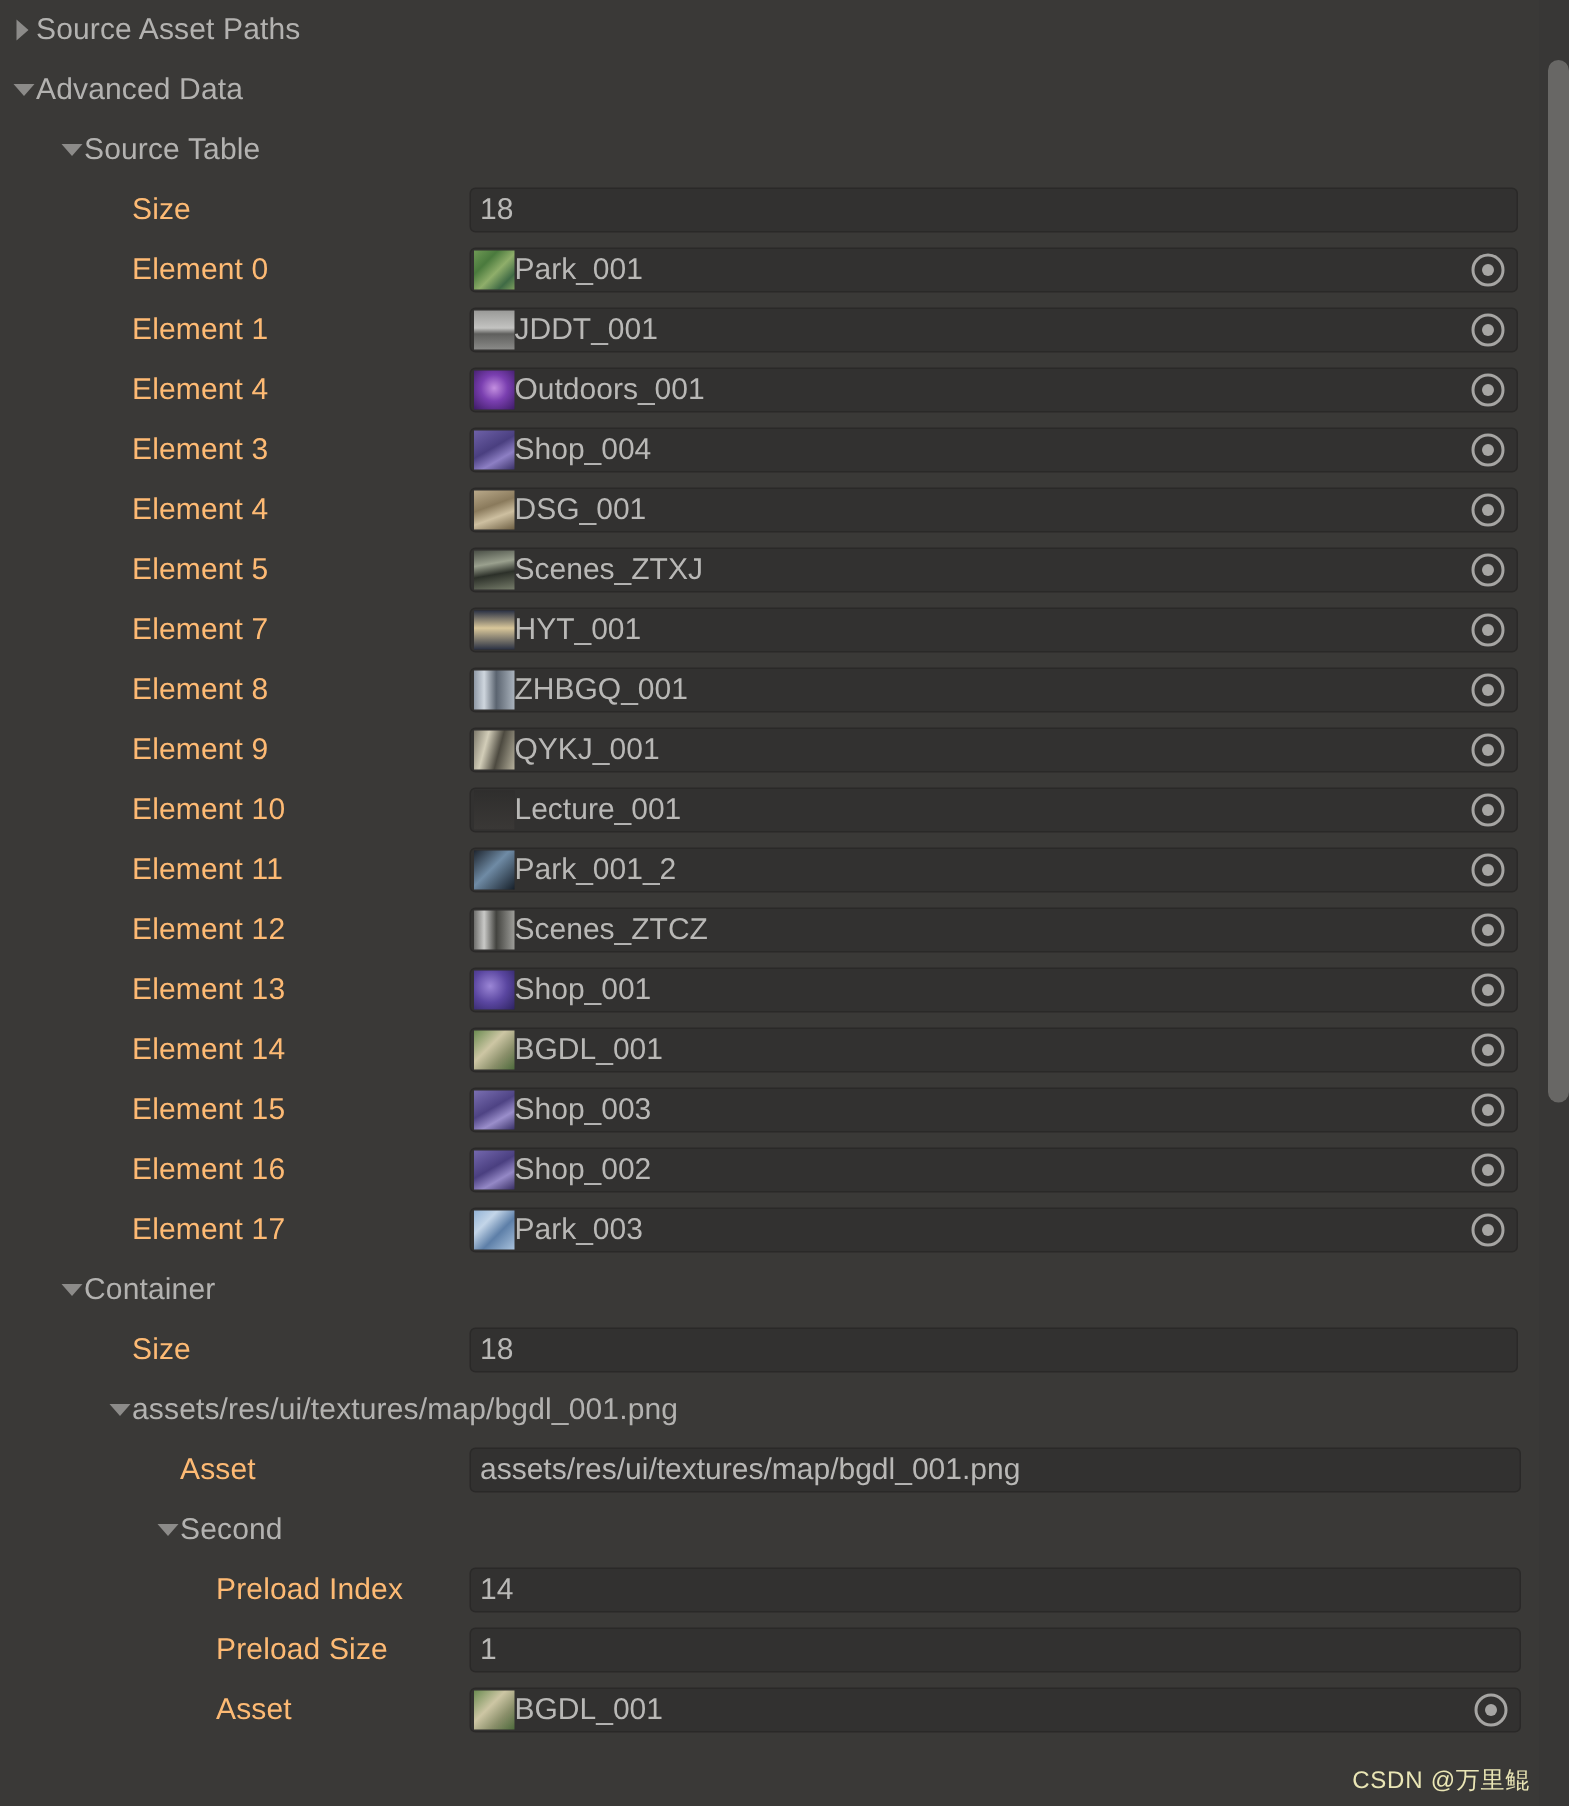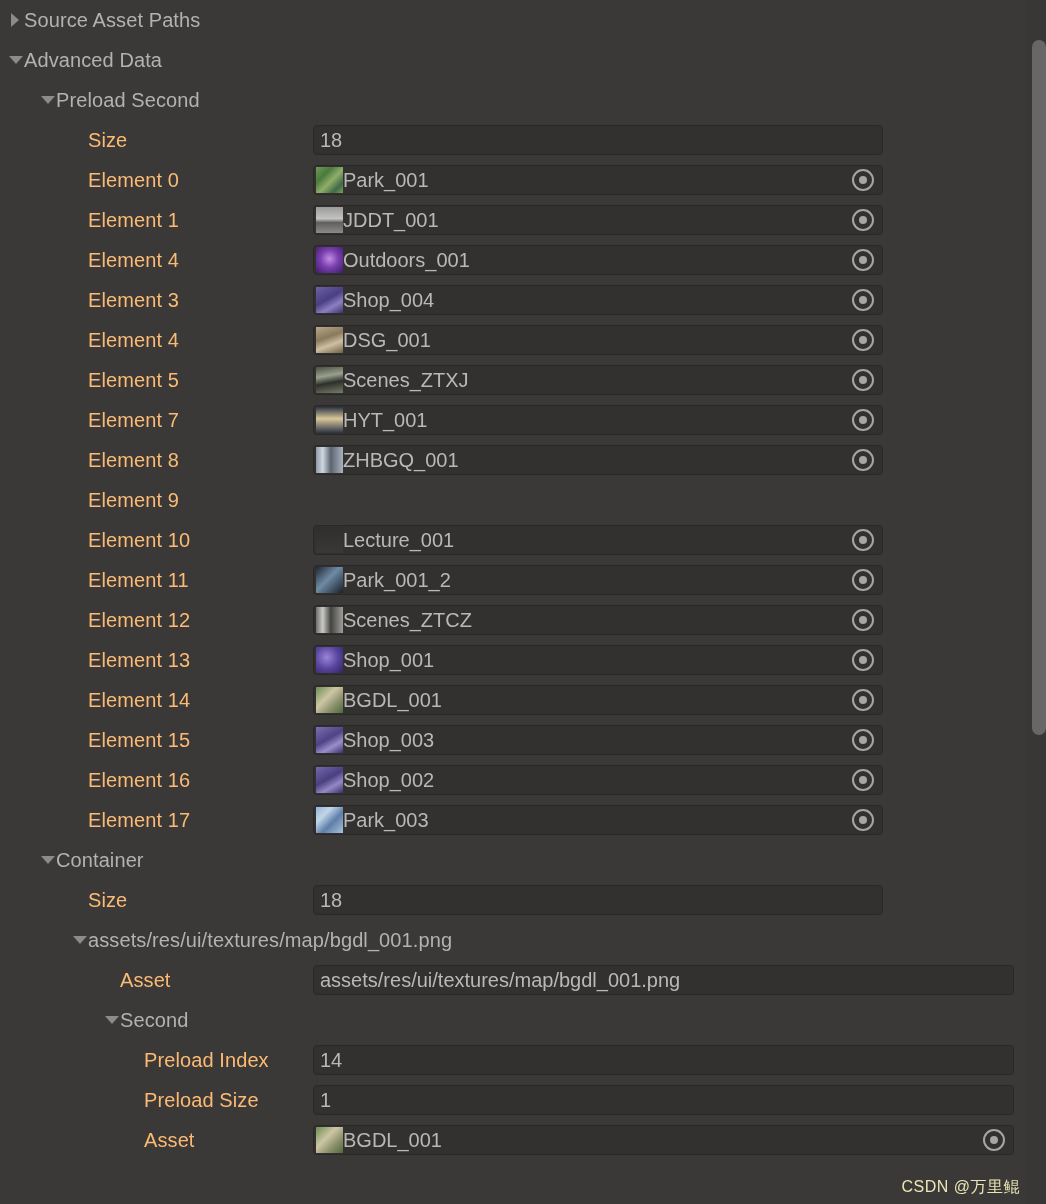--- a/index.html
+++ b/index.html
@@ -66,21 +66,21 @@
     left: 3px;
   }
   .tri.blank::before { content: none; }
 
   
   .field {
     position: absolute;
     left: 313px;
     top: 5px;
     height: 30px;
-    width: 570px;
+    width: 699px;
     background: #323130;
     border: 1px solid #2a2928;
     border-radius: 4px;
     display: flex;
     align-items: center;
     overflow: hidden;
   }
   .field.wide { width: 701px; }
 
   .field-text {
@@ -180,21 +180,21 @@
     <span class="label foldout-label">Source Asset Paths</span>
   </div>
 
   <div class="row i0">
     <span class="tri down"></span>
     <span class="label foldout-label">Advanced Data</span>
   </div>
 
   <div class="row i1">
     <span class="tri down"></span>
-    <span class="label foldout-label">Preload Second</span>
+    <span class="label foldout-label">Source Table</span>
   </div>
 
   <div class="row i2">
     <span class="tri blank"></span>
     <span class="label">Size</span>
     <span class="field">
       <span class="field-text">18</span>
     </span>
   </div>
 
@@ -267,20 +267,25 @@
         <span class="label">Element 8</span>
         <span class="field">
           <span class="thumb" style="background-image: linear-gradient(90deg, rgb(143, 153, 166) 0%, rgb(207, 214, 222) 25%, rgb(91, 100, 112) 55%, rgb(170, 179, 189) 100%);"></span>
           <span class="field-text with-thumb">ZHBGQ_001</span>
           <span class="picker"></span>
         </span>
       </div>
       <div class="row i2">
         <span class="tri blank"></span>
         <span class="label">Element 9</span>
+        <span class="field">
+          <span class="thumb" style="background-image: linear-gradient(105deg, rgb(126, 122, 108) 0%, rgb(210, 205, 184) 30%, rgb(77, 74, 64) 60%, rgb(181, 176, 156) 100%);"></span>
+          <span class="field-text with-thumb">QYKJ_001</span>
+          <span class="picker"></span>
+        </span>
       </div>
       <div class="row i2">
         <span class="tri blank"></span>
         <span class="label">Element 10</span>
         <span class="field">
           <span class="thumb" style="background-image: linear-gradient(rgb(47, 46, 45) 0%, rgb(58, 56, 54) 100%);"></span>
           <span class="field-text with-thumb">Lecture_001</span>
           <span class="picker"></span>
         </span>
       </div>

